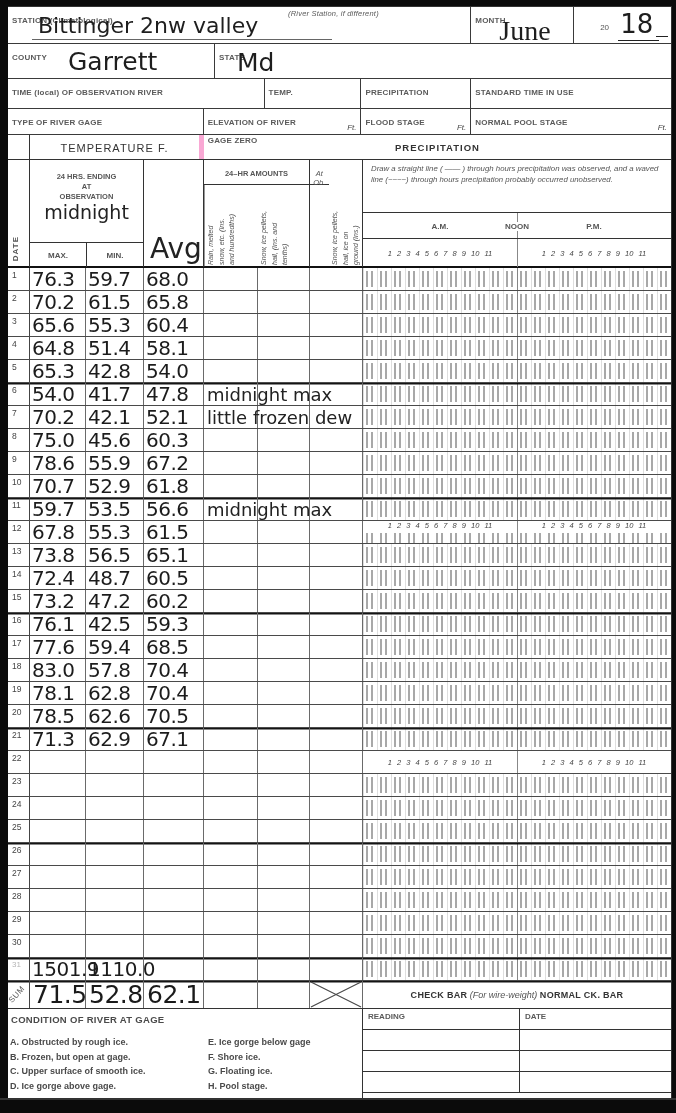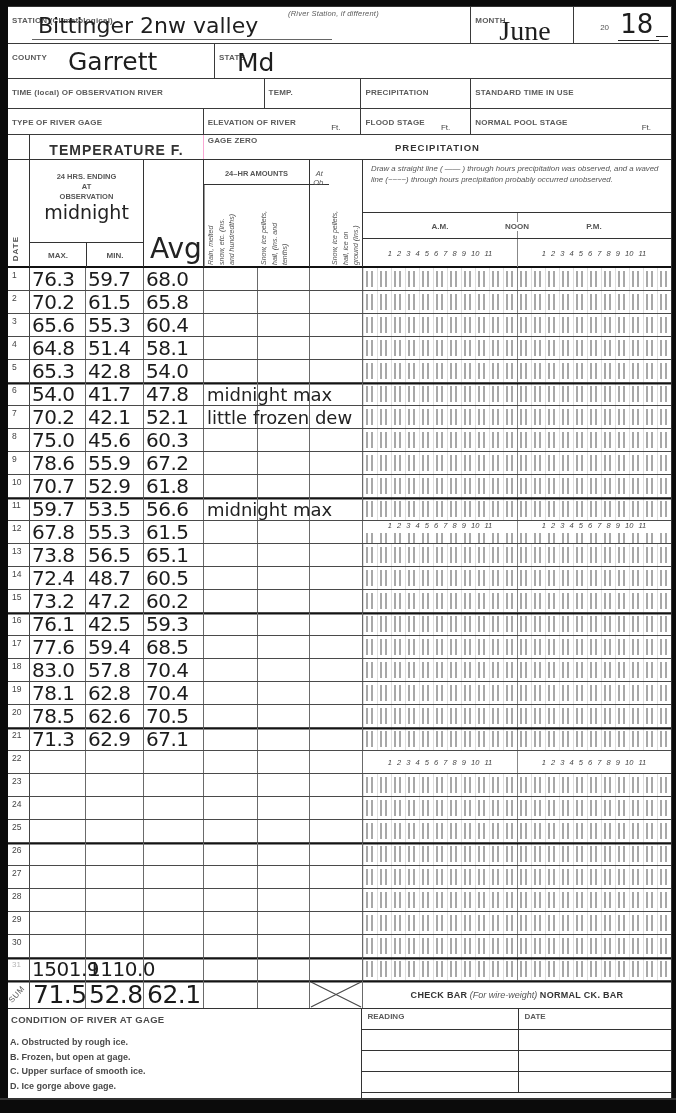--- a/index.html
+++ b/index.html
@@ -38,28 +38,28 @@
   #year-prefix { position:absolute; left:26px; top:16px; font-size:8px; color:#555; }
   #year-value { position:absolute; left:44px; top:2px; font-size:26px; border-bottom:1.5px solid #222; padding:0 6px 1px 2px; }
   #year-tail { position:absolute; left:82px; top:29px; width:12px; border-bottom:1.5px solid #222; }
   #state-cell { width:257px; }
   #state-value { position:absolute; left:22px; top:4px; font-size:25px; }
   #county-cell { width:207px; }
   #county-value { position:absolute; left:60px; top:3px; font-size:25px; }
   #river-cell { width:200px; }
   #time-cell { width:257px; } #temp-cell { width:97px; } #precip-cell { width:110px; } #std-cell { width:200px; }
   #gage-cell { width:196px; } #elev-cell { width:158px; } #flood-cell { width:110px; } #pool-cell { width:200px; }
-  .ft { position:absolute; right:20px; bottom:2px; font-size:8px; color:#444; }
+  .ft { position:absolute; right:4px; bottom:2px; font-size:8px; font-style:italic; color:#444; }
   .preline { white-space:pre-line; }
 
   
   #colhead { height:133px; border-bottom:2px solid #111; }
   .ch-top { display:flex; height:25px; border-bottom:1px solid #333; }
   .notch { width:22px; border-right:1px solid #333; }
-  .th-temp { width:174px; border-right:1px solid #f9a8d4; text-align:center; font-size:14px; font-weight:bold; color:#333; padding-top:7px; letter-spacing:1px;}
+  .th-temp { width:174px; border-right:5px solid #f9a8d4; text-align:center; font-size:11px; font-weight:normal; color:#333; padding-top:7px; letter-spacing:1px;}
   .th-precip { width:467px; text-align:center; font-size:9.5px; font-weight:bold; color:#333; padding-top:7px; letter-spacing:1px;}
   .ch-mid { display:flex; height:107px; }
   .date-col { width:22px; border-right:1px solid #333; position:relative; }
   .vtext { position:absolute; left:3px; bottom:6px; writing-mode:vertical-rl; transform:rotate(180deg); font-size:8px; font-weight:bold; color:#555; letter-spacing:1px; }
   .endwrap { width:114px; border-right:1px solid #333; display:flex; flex-direction:column; }
   .endbox { flex:1; text-align:center; padding-top:12px; }
   .endlabel { font-size:7.5px; color:#555; white-space:pre-line; line-height:1.3; font-weight:bold;}
   .endvalue { font-size:19px; margin-top:0px; font-family:"DejaVu Sans", sans-serif; color:#222;}
   .maxmin { height:25px; border-top:1px solid #333; display:flex; }
   .maxl, .minl { flex:1; text-align:center; font-size:8px; font-weight:bold; color:#555; padding-top:8px; }
@@ -643,20 +643,26 @@
     <div id="footer">
       <div id="cond-box">
         <div id="condition-label">CONDITION OF RIVER AT GAGE</div>
         <div class="legend">
           <div>
             <div>A. Obstructed by rough ice.</div>
             <div>B. Frozen, but open at gage.</div>
             <div>C. Upper surface of smooth ice.</div>
             <div>D. Ice gorge above gage.</div>
           </div>
+          <div>
+            <div>E. Ice gorge below gage</div>
+            <div>F. Shore ice.</div>
+            <div>G. Floating ice.</div>
+            <div>H. Pool stage.</div>
+          </div>
         </div>
       </div>
       <div id="right-box">
         <div id="rd-head">
           <div class="rdh reading">READING</div>
           <div class="rdh date">DATE</div>
         </div>
         <div class="rd-row">
             <div class="rc1"></div>
             <div class="rc2"></div>

